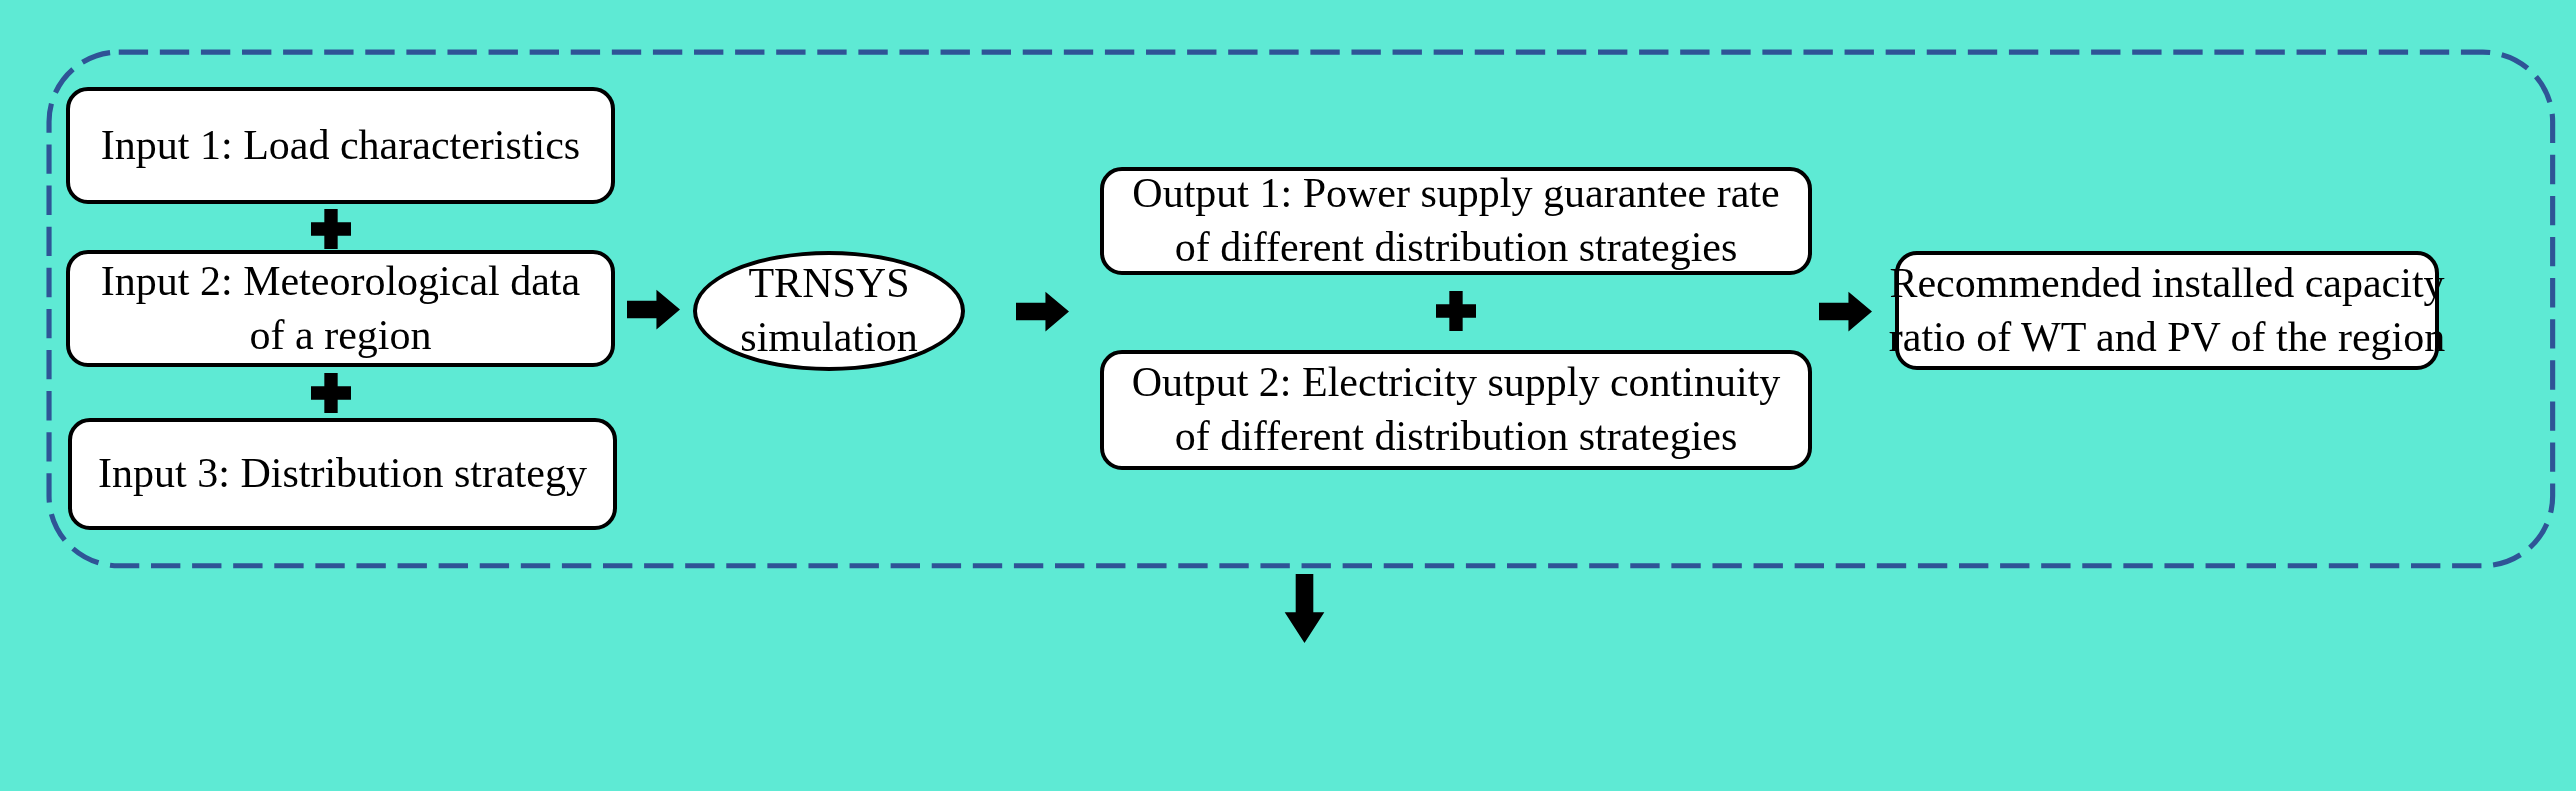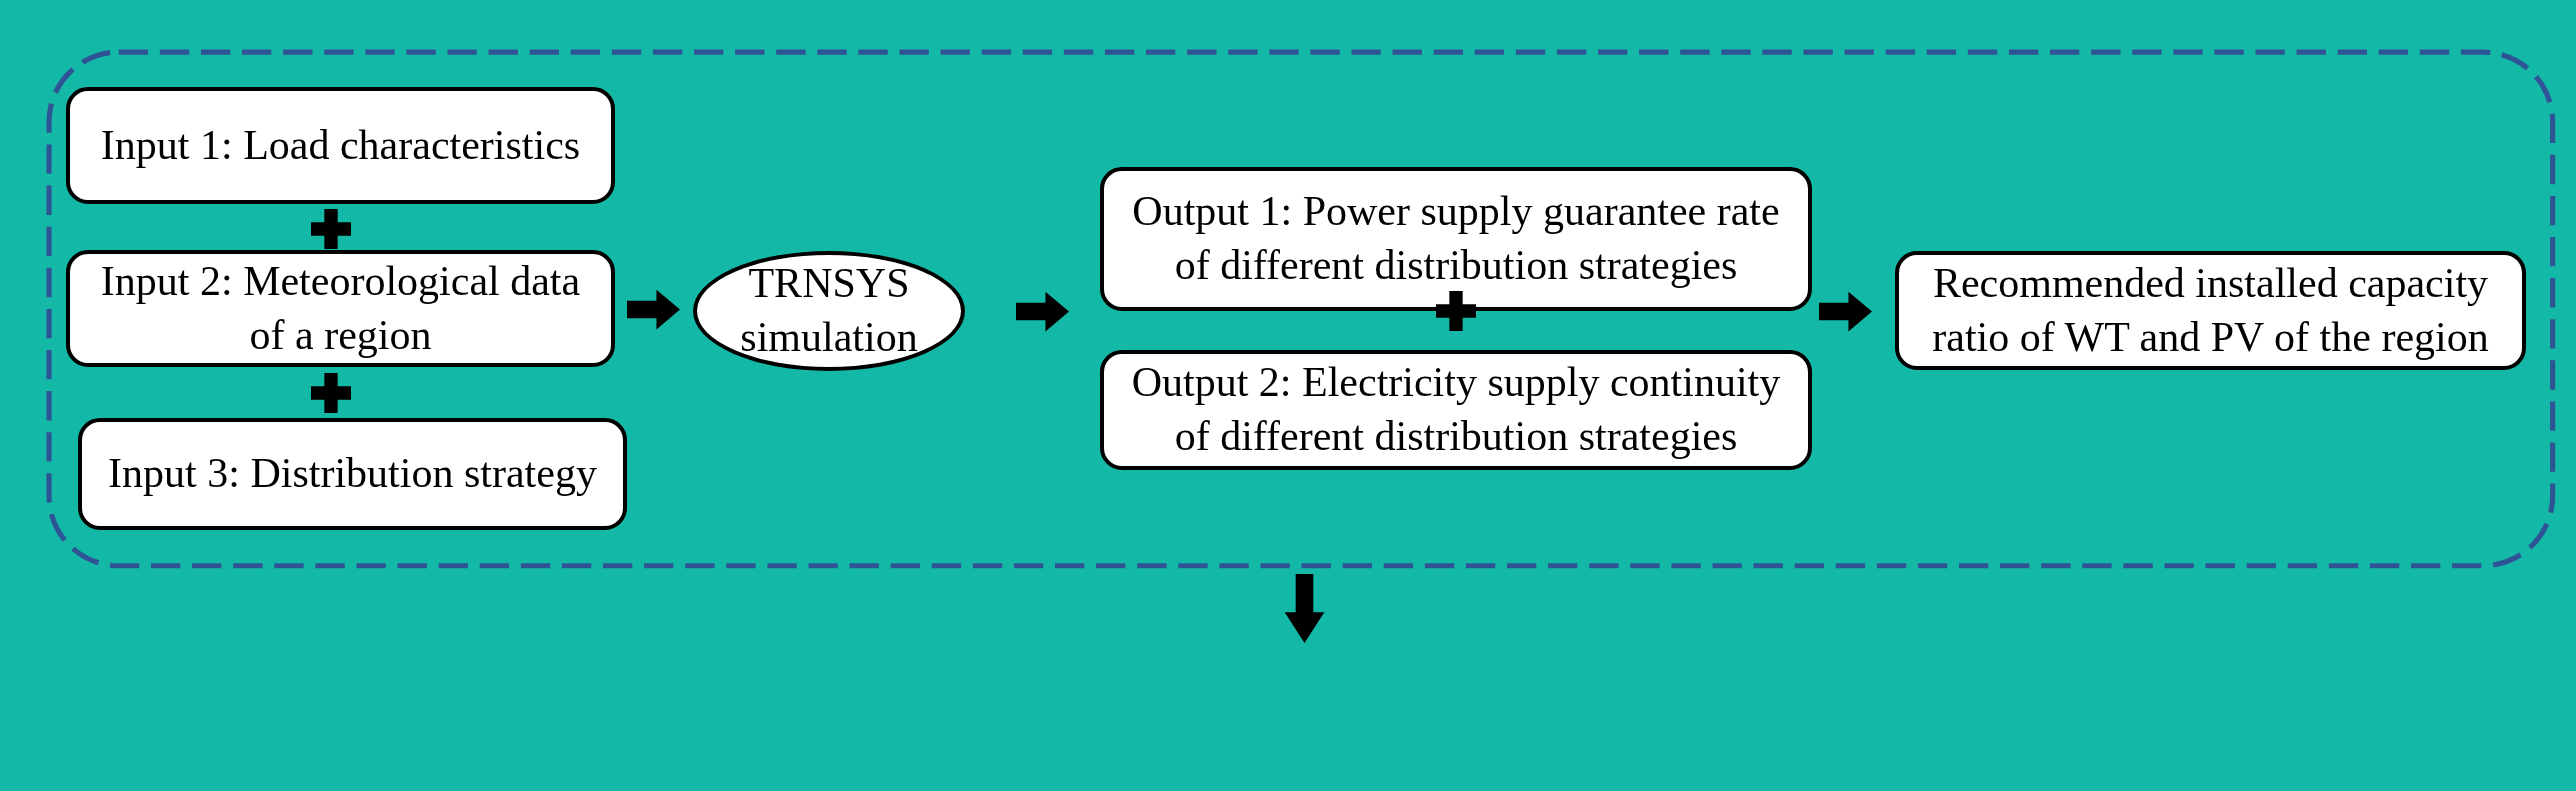--- a/index.html
+++ b/index.html
@@ -4,21 +4,21 @@
 <style>
   html, body {
     margin: 0;
     padding: 0;
     background: #ffffff;
   }
   .canvas {
     position: relative;
     width: 2576px;
     height: 791px;
-    background: #14b8a6;
+    background: #5eead4;
     overflow: hidden;
     font-family: "Liberation Serif", "DejaVu Serif", serif;
     color: #000000;
   }
   .frame-svg {
     position: absolute;
     left: 0;
     top: 0;
     width: 2576px;
     height: 791px;
@@ -75,42 +75,42 @@
     <span class="label">Input 2: Meteorological data
 of a region</span>
   </div>
 
   <div class="icon-wrap" style="left:311px; top:373px; width:40px; height:40px;">
     <svg width="40" height="40" viewBox="0 0 54 54">
       <polygon fill="#000000" points="18,0 36,0 36,18 54,18 54,36 36,36 36,54 18,54 18,36 0,36 0,18 18,18"></polygon>
     </svg>
   </div>
 
-  <div class="node" style="left:78px; top:418px; width:549px; height:112px;">
+  <div class="node" style="left:68px; top:418px; width:549px; height:112px;">
     <span class="label">Input 3: Distribution strategy</span>
   </div>
 
   <div class="icon-wrap" style="left:627px; top:288px; width:53px; height:43px;">
     <svg width="53" height="43" viewBox="0 0 72 58">
       <polygon fill="#000000" points="0,17 40,17 40,2 72,29 40,56 40,41 0,41"></polygon>
     </svg>
   </div>
 
   <div class="node ellipse" style="left:693px; top:251px; width:272px; height:120px;">
     <span class="label">TRNSYS
 simulation</span>
   </div>
 
   <div class="icon-wrap" style="left:1016px; top:290px; width:53px; height:43px;">
     <svg width="53" height="43" viewBox="0 0 72 58">
       <polygon fill="#000000" points="0,17 40,17 40,2 72,29 40,56 40,41 0,41"></polygon>
     </svg>
   </div>
 
-  <div class="node" style="left:1100px; top:167px; width:712px; height:144px;">
+  <div class="node" style="left:1100px; top:167px; width:712px; height:108px;">
     <span class="label">Output 1: Power supply guarantee rate
 of different distribution strategies</span>
   </div>
 
   <div class="icon-wrap" style="left:1436px; top:291px; width:40px; height:40px;">
     <svg width="40" height="40" viewBox="0 0 54 54">
       <polygon fill="#000000" points="18,0 36,0 36,18 54,18 54,36 36,36 36,54 18,54 18,36 0,36 0,18 18,18"></polygon>
     </svg>
   </div>
 
@@ -118,21 +118,21 @@
     <span class="label">Output 2: Electricity supply continuity
 of different distribution strategies</span>
   </div>
 
   <div class="icon-wrap" style="left:1819px; top:290px; width:53px; height:43px;">
     <svg width="53" height="43" viewBox="0 0 72 58">
       <polygon fill="#000000" points="0,17 40,17 40,2 72,29 40,56 40,41 0,41"></polygon>
     </svg>
   </div>
 
-  <div class="node" style="left:1895px; top:251px; width:631px; height:119px;">
+  <div class="node" style="left:1895px; top:251px; width:544px; height:119px;">
     <span class="label">Recommended installed capacity
 ratio of WT and PV of the region</span>
   </div>
 
   <div class="icon-wrap" style="left:1283px; top:574px; width:43px; height:69px;">
     <svg width="43" height="69" viewBox="0 0 58 94">
       <polygon fill="#000000" points="17,0 41,0 41,52 56,52 29,94 2,52 17,52"></polygon>
     </svg>
   </div>
 

